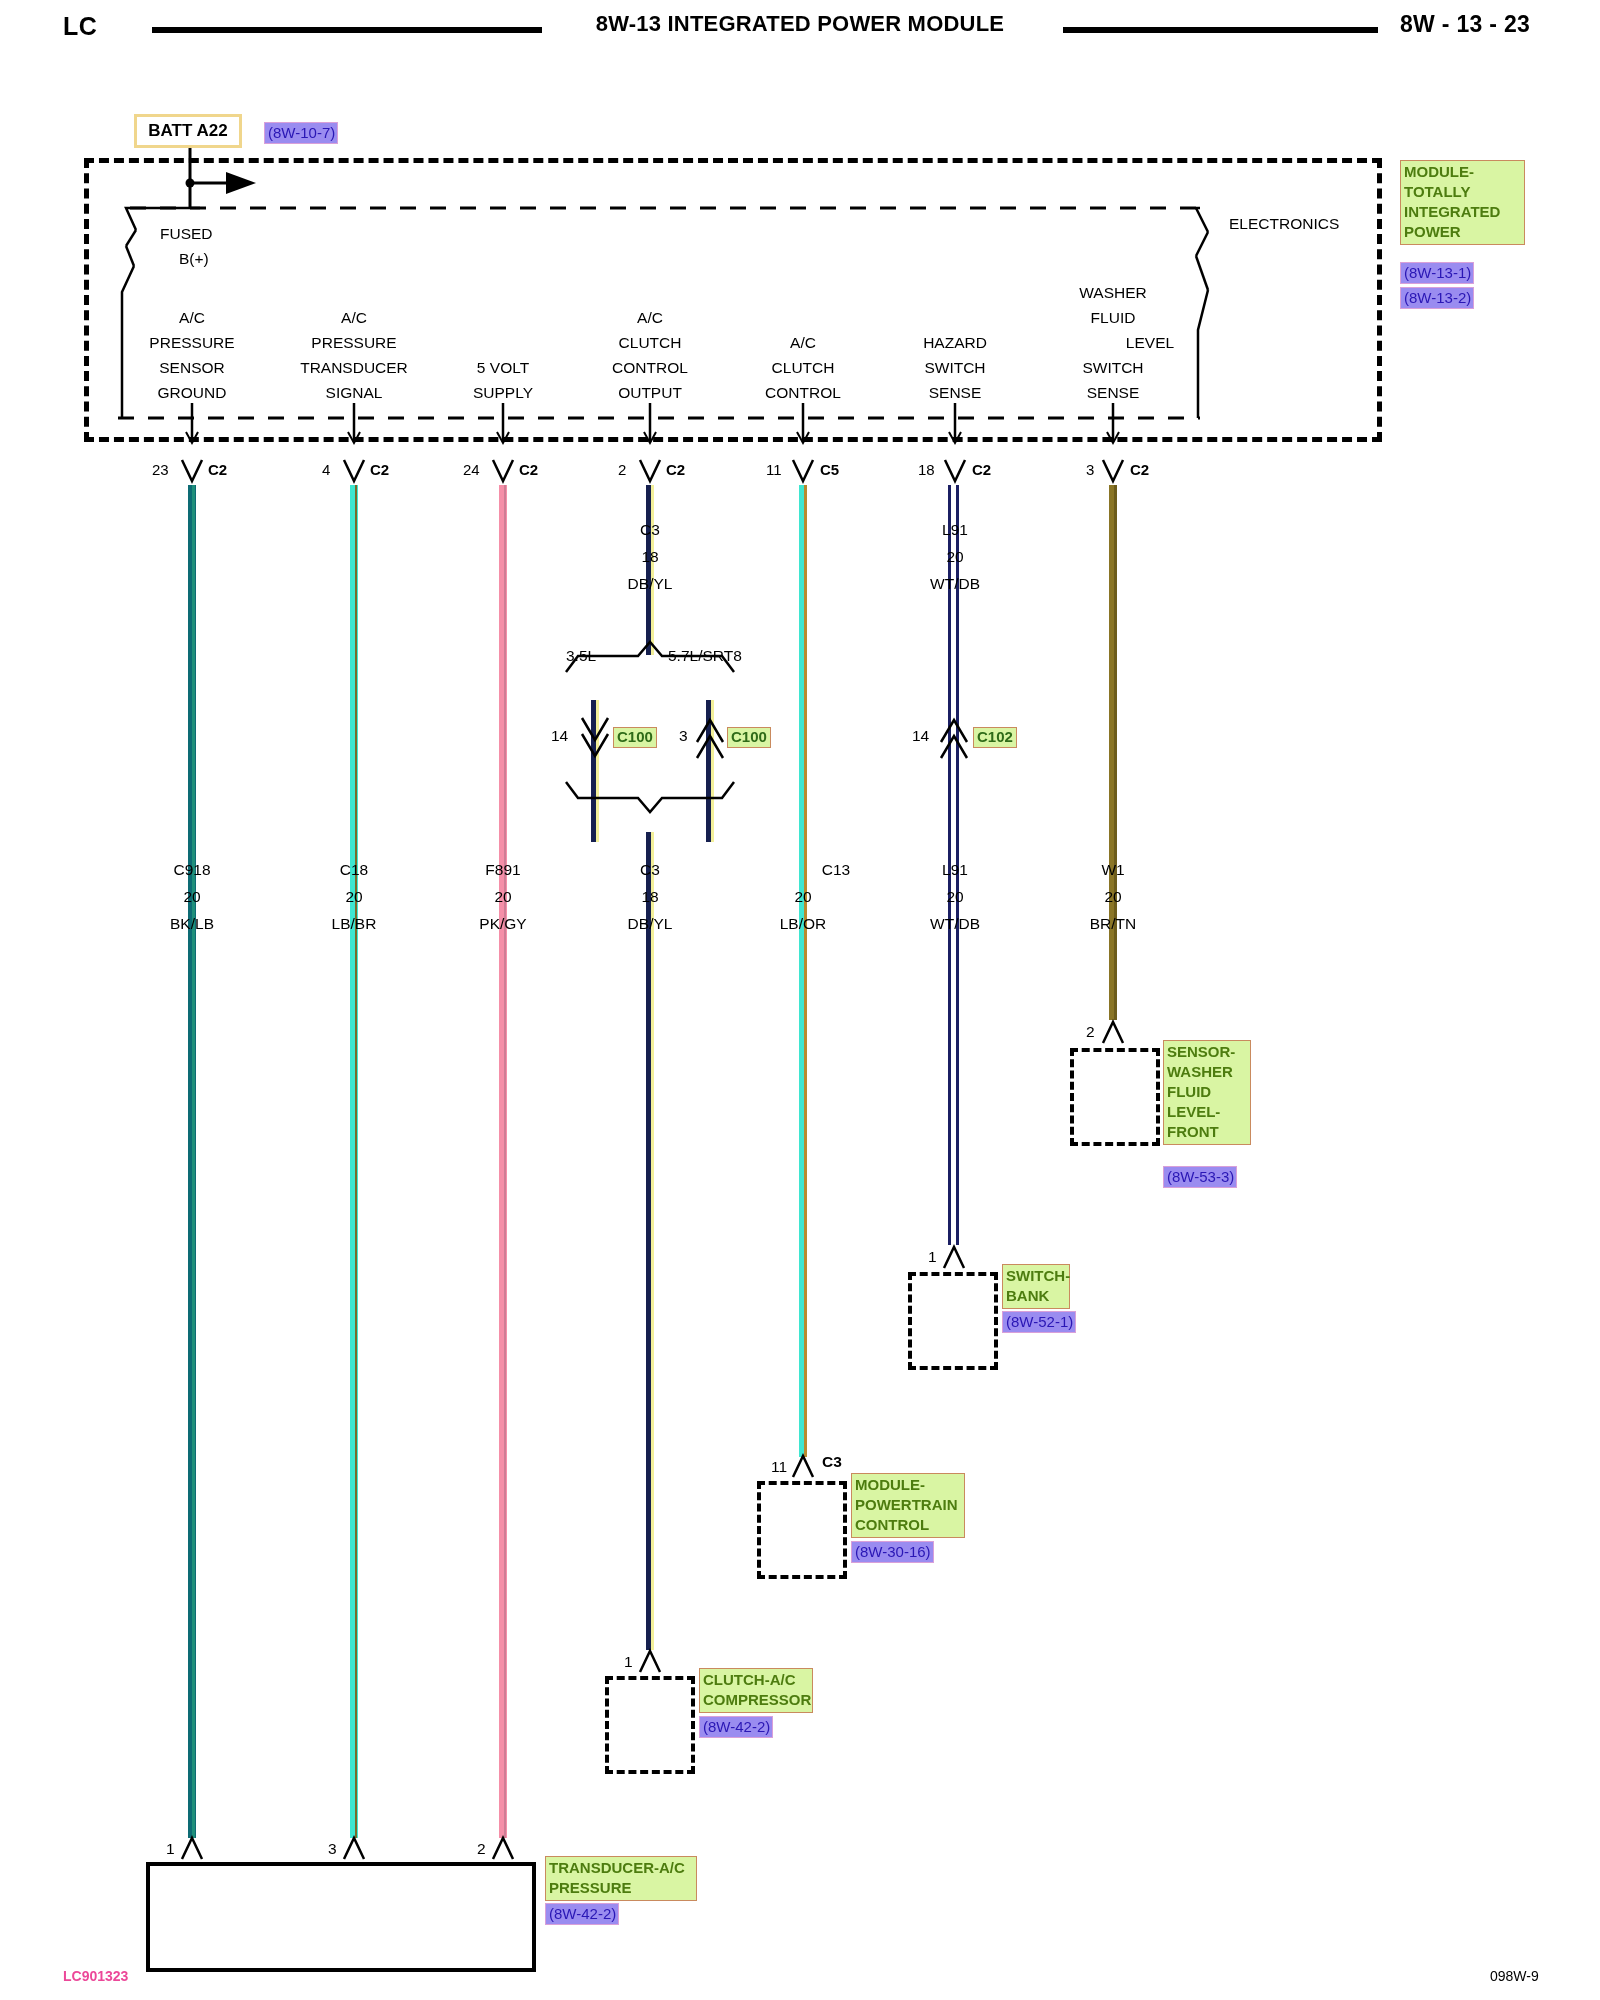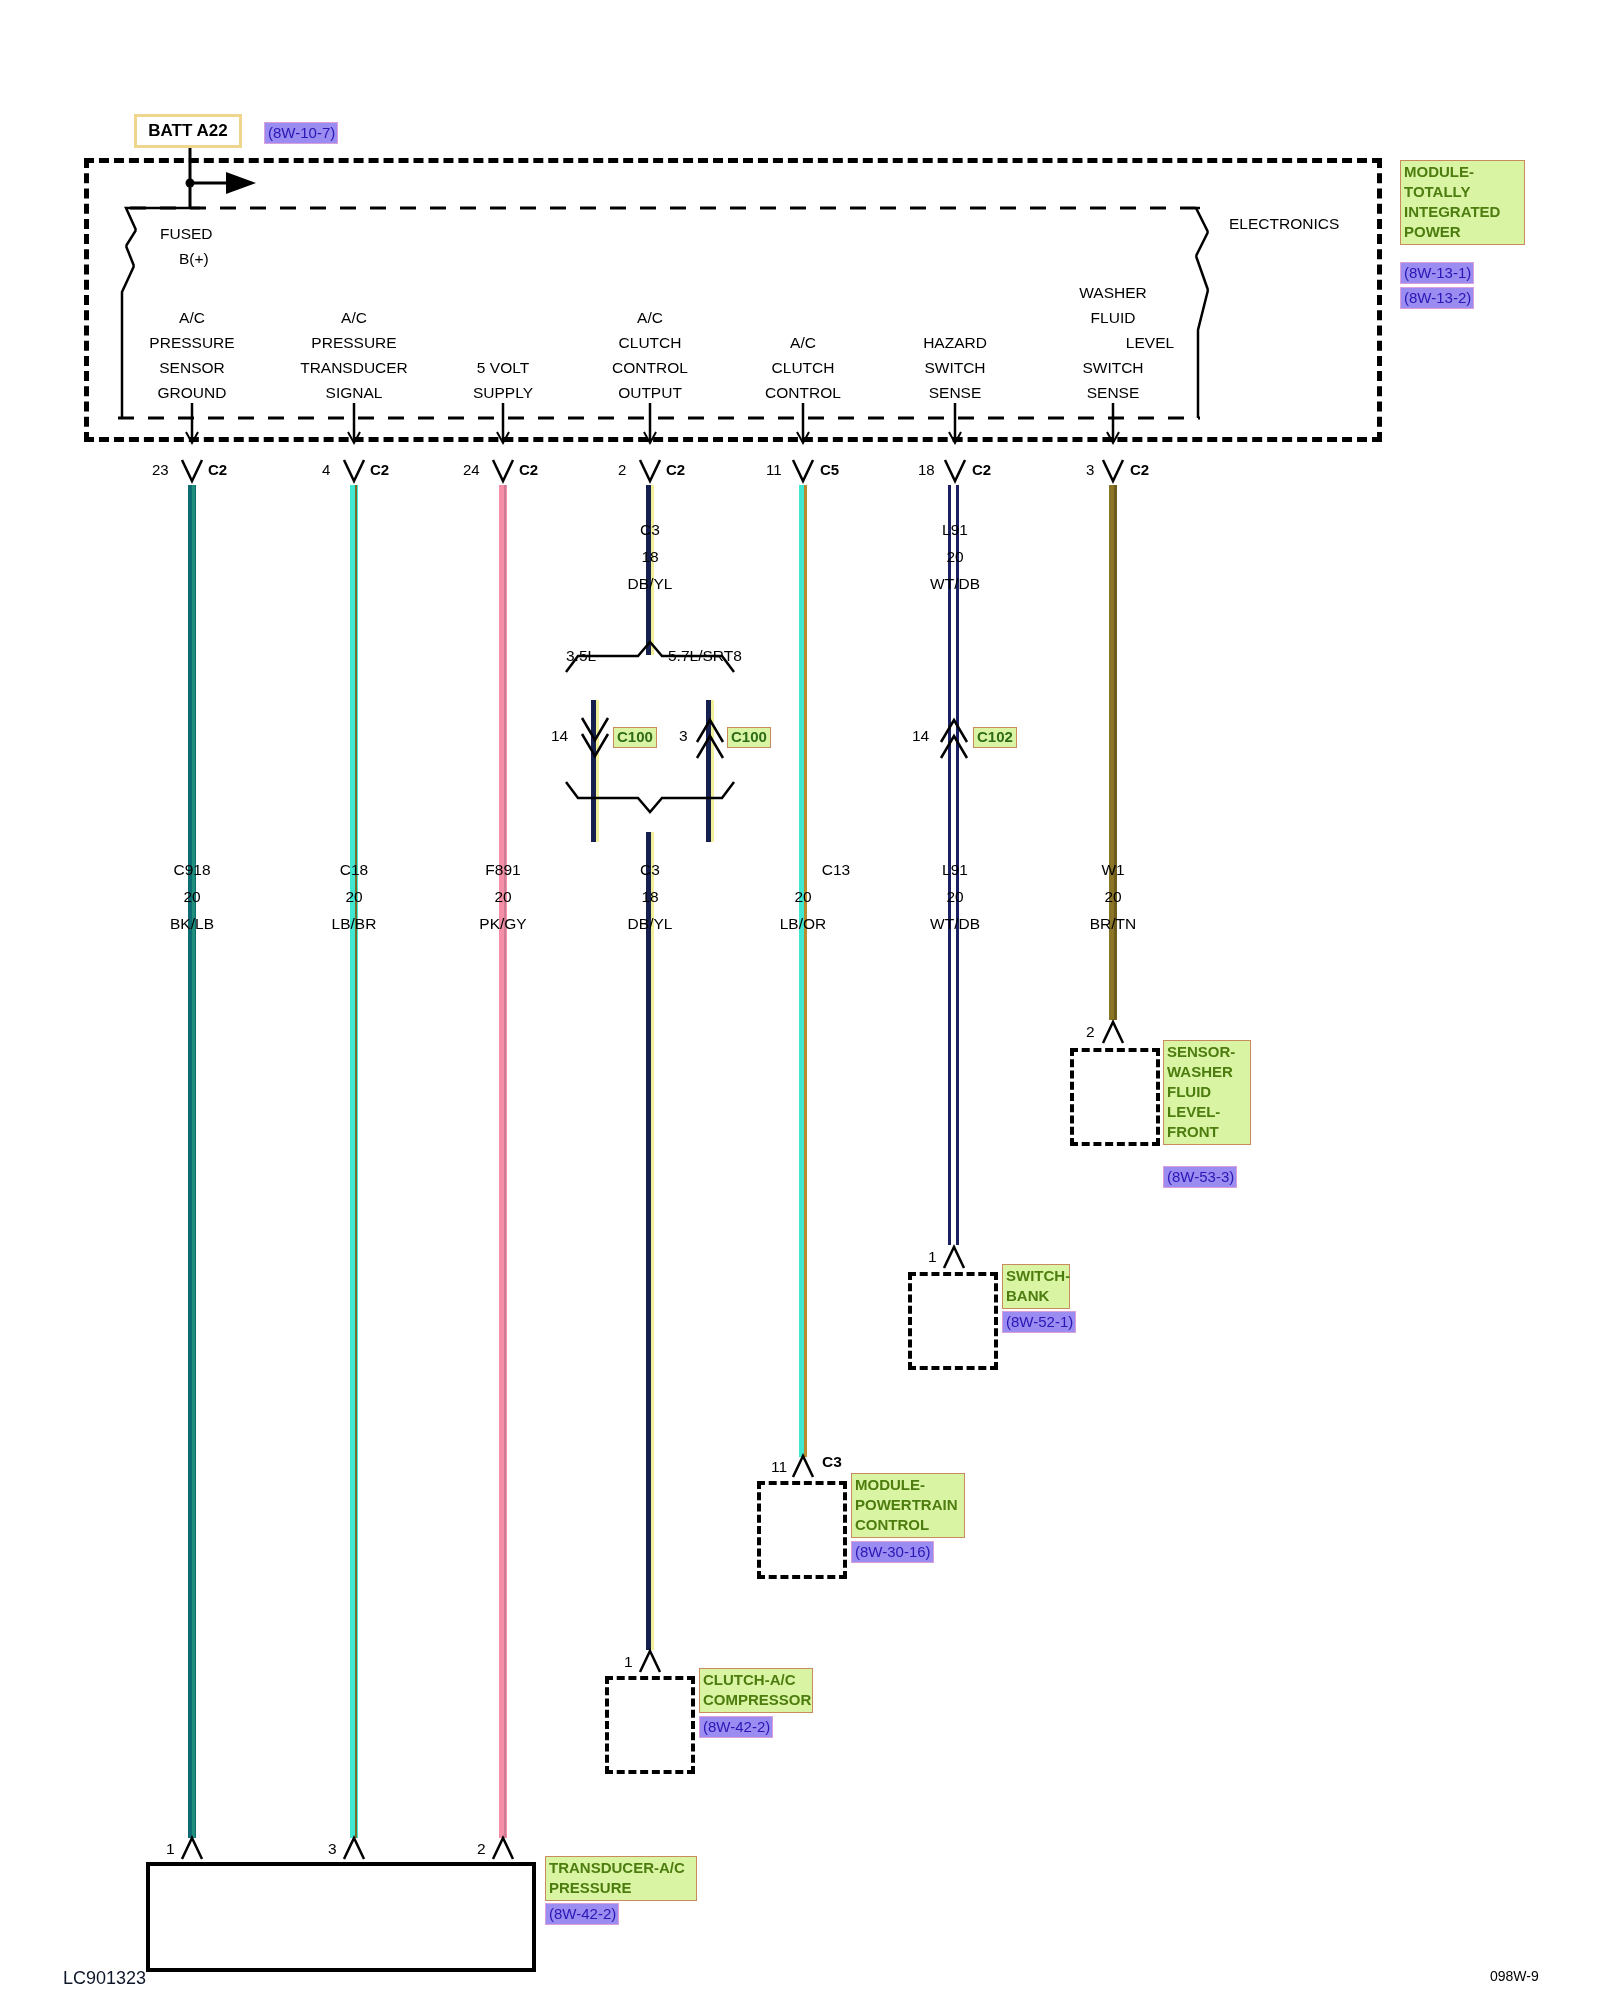--- a/index.html
+++ b/index.html
@@ -30,21 +30,21 @@
   }
   #hdr-rule-right {
     position: absolute; left: 1063px; top: 27px; width: 315px; height: 6px; background: #000;
   }
   #hdr-page {
     position: absolute; left: 1400px; top: 11px;
     font-size: 23px; font-weight: bold; color: #000; letter-spacing: .3px;
   }
   
   #foot-left {
-    position: absolute; left: 63px; top: 1968px; font-size: 18px; color: #0f172a;
+    position: absolute; left: 63px; top: 1968px; font-size: 14px; color: #ec4899; font-weight: bold;
   }
   #foot-right {
     position: absolute; left: 1490px; top: 1968px; font-size: 14px; color: #000;
   }
   
   .t { position: absolute; font-size: 15.5px; color: #000; white-space: nowrap; line-height: 1.0; }
   .t.c { transform: translateX(-50%); }
   .t.b { font-weight: bold; }
   .t.pin { font-size: 15px; }
   
@@ -103,20 +103,27 @@
     background: #fff;
   }
   svg { overflow: visible; }
   .ov { position: absolute; left: 0; top: 0; width: 1600px; height: 2000px; pointer-events: none; }
 </style>
 </head>
 <body>
 
 <div id="page">
 
+  <div id="header">
+    <div id="hdr-lc">LC</div>
+    <div id="hdr-rule-left"></div>
+    <div id="hdr-title">8W-13 INTEGRATED POWER MODULE</div>
+    <div id="hdr-rule-right"></div>
+    <div id="hdr-page">8W - 13 - 23</div>
+  </div>
 
   <div id="batt-box" style="left:134px; top:114px; width:108px; height:34px;">
     <span>BATT A22</span>
   </div>
   <div class="lbl-purple" style="left:264px; top:122px;">(8W-10-7)</div>
 
   <div class="dash-box" style="left:84px; top:158px; width:1298px; height:284px; border-width:5px;"></div>
 
   <svg class="ov">
 

